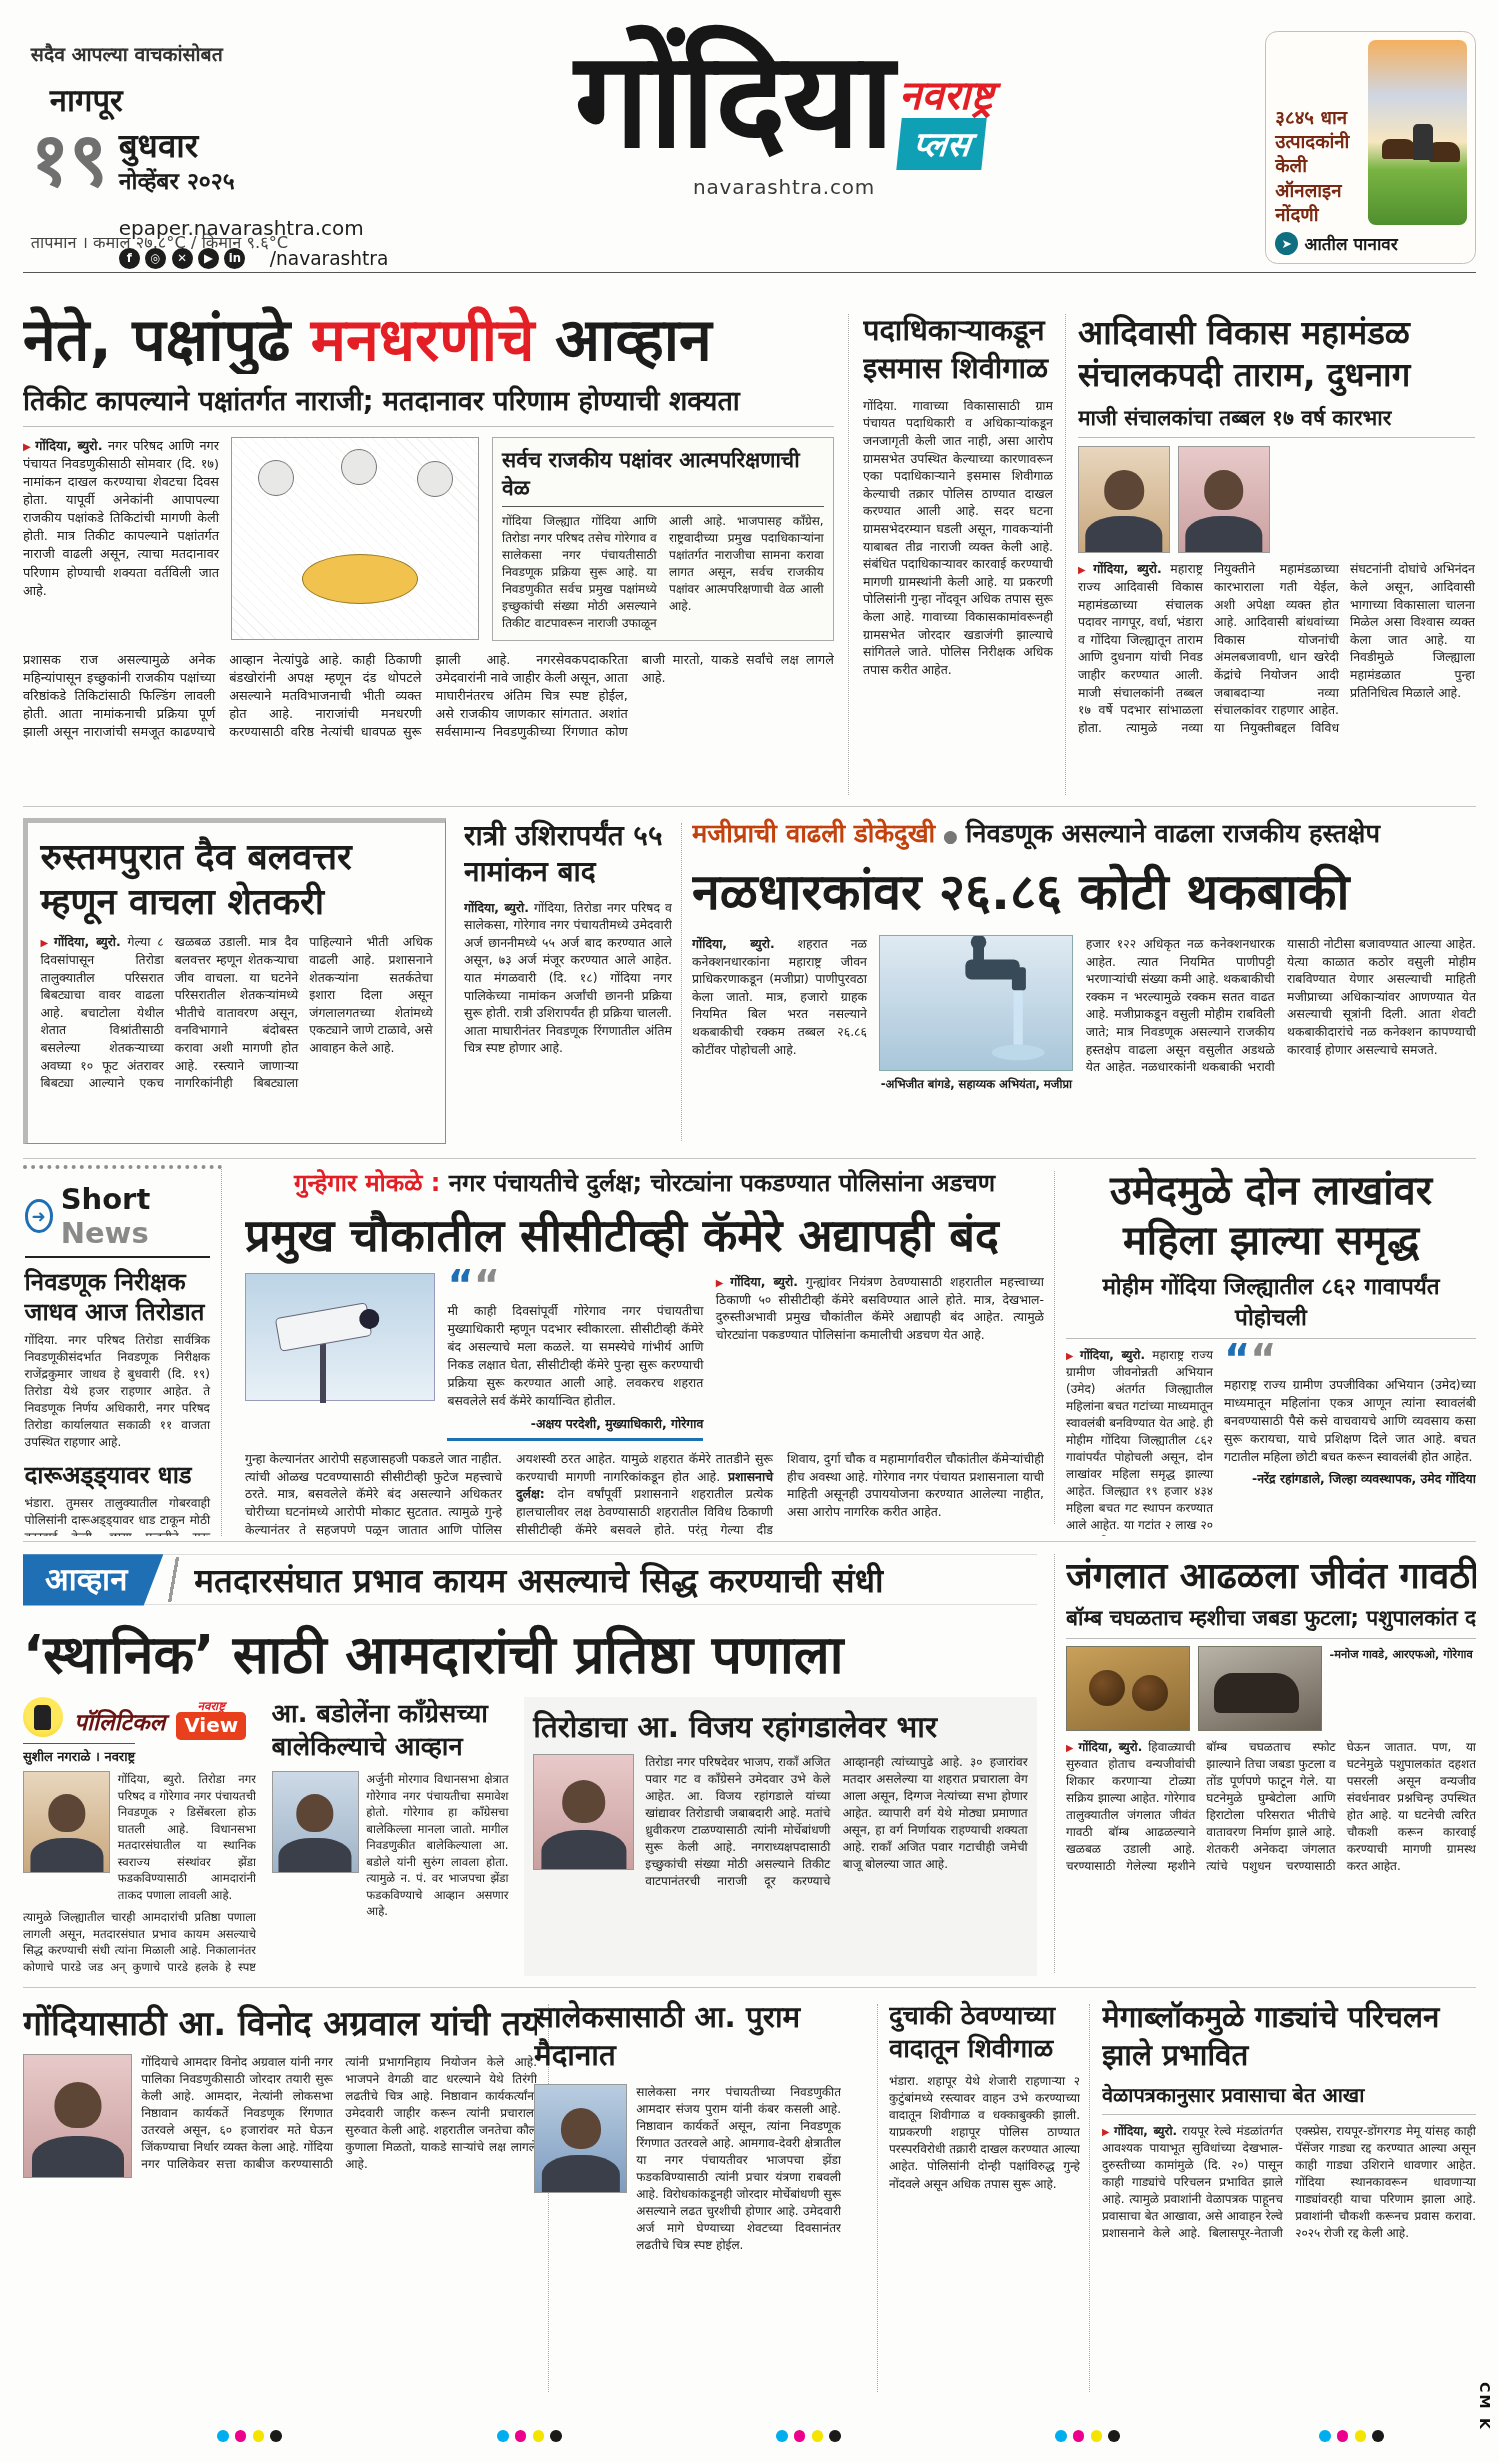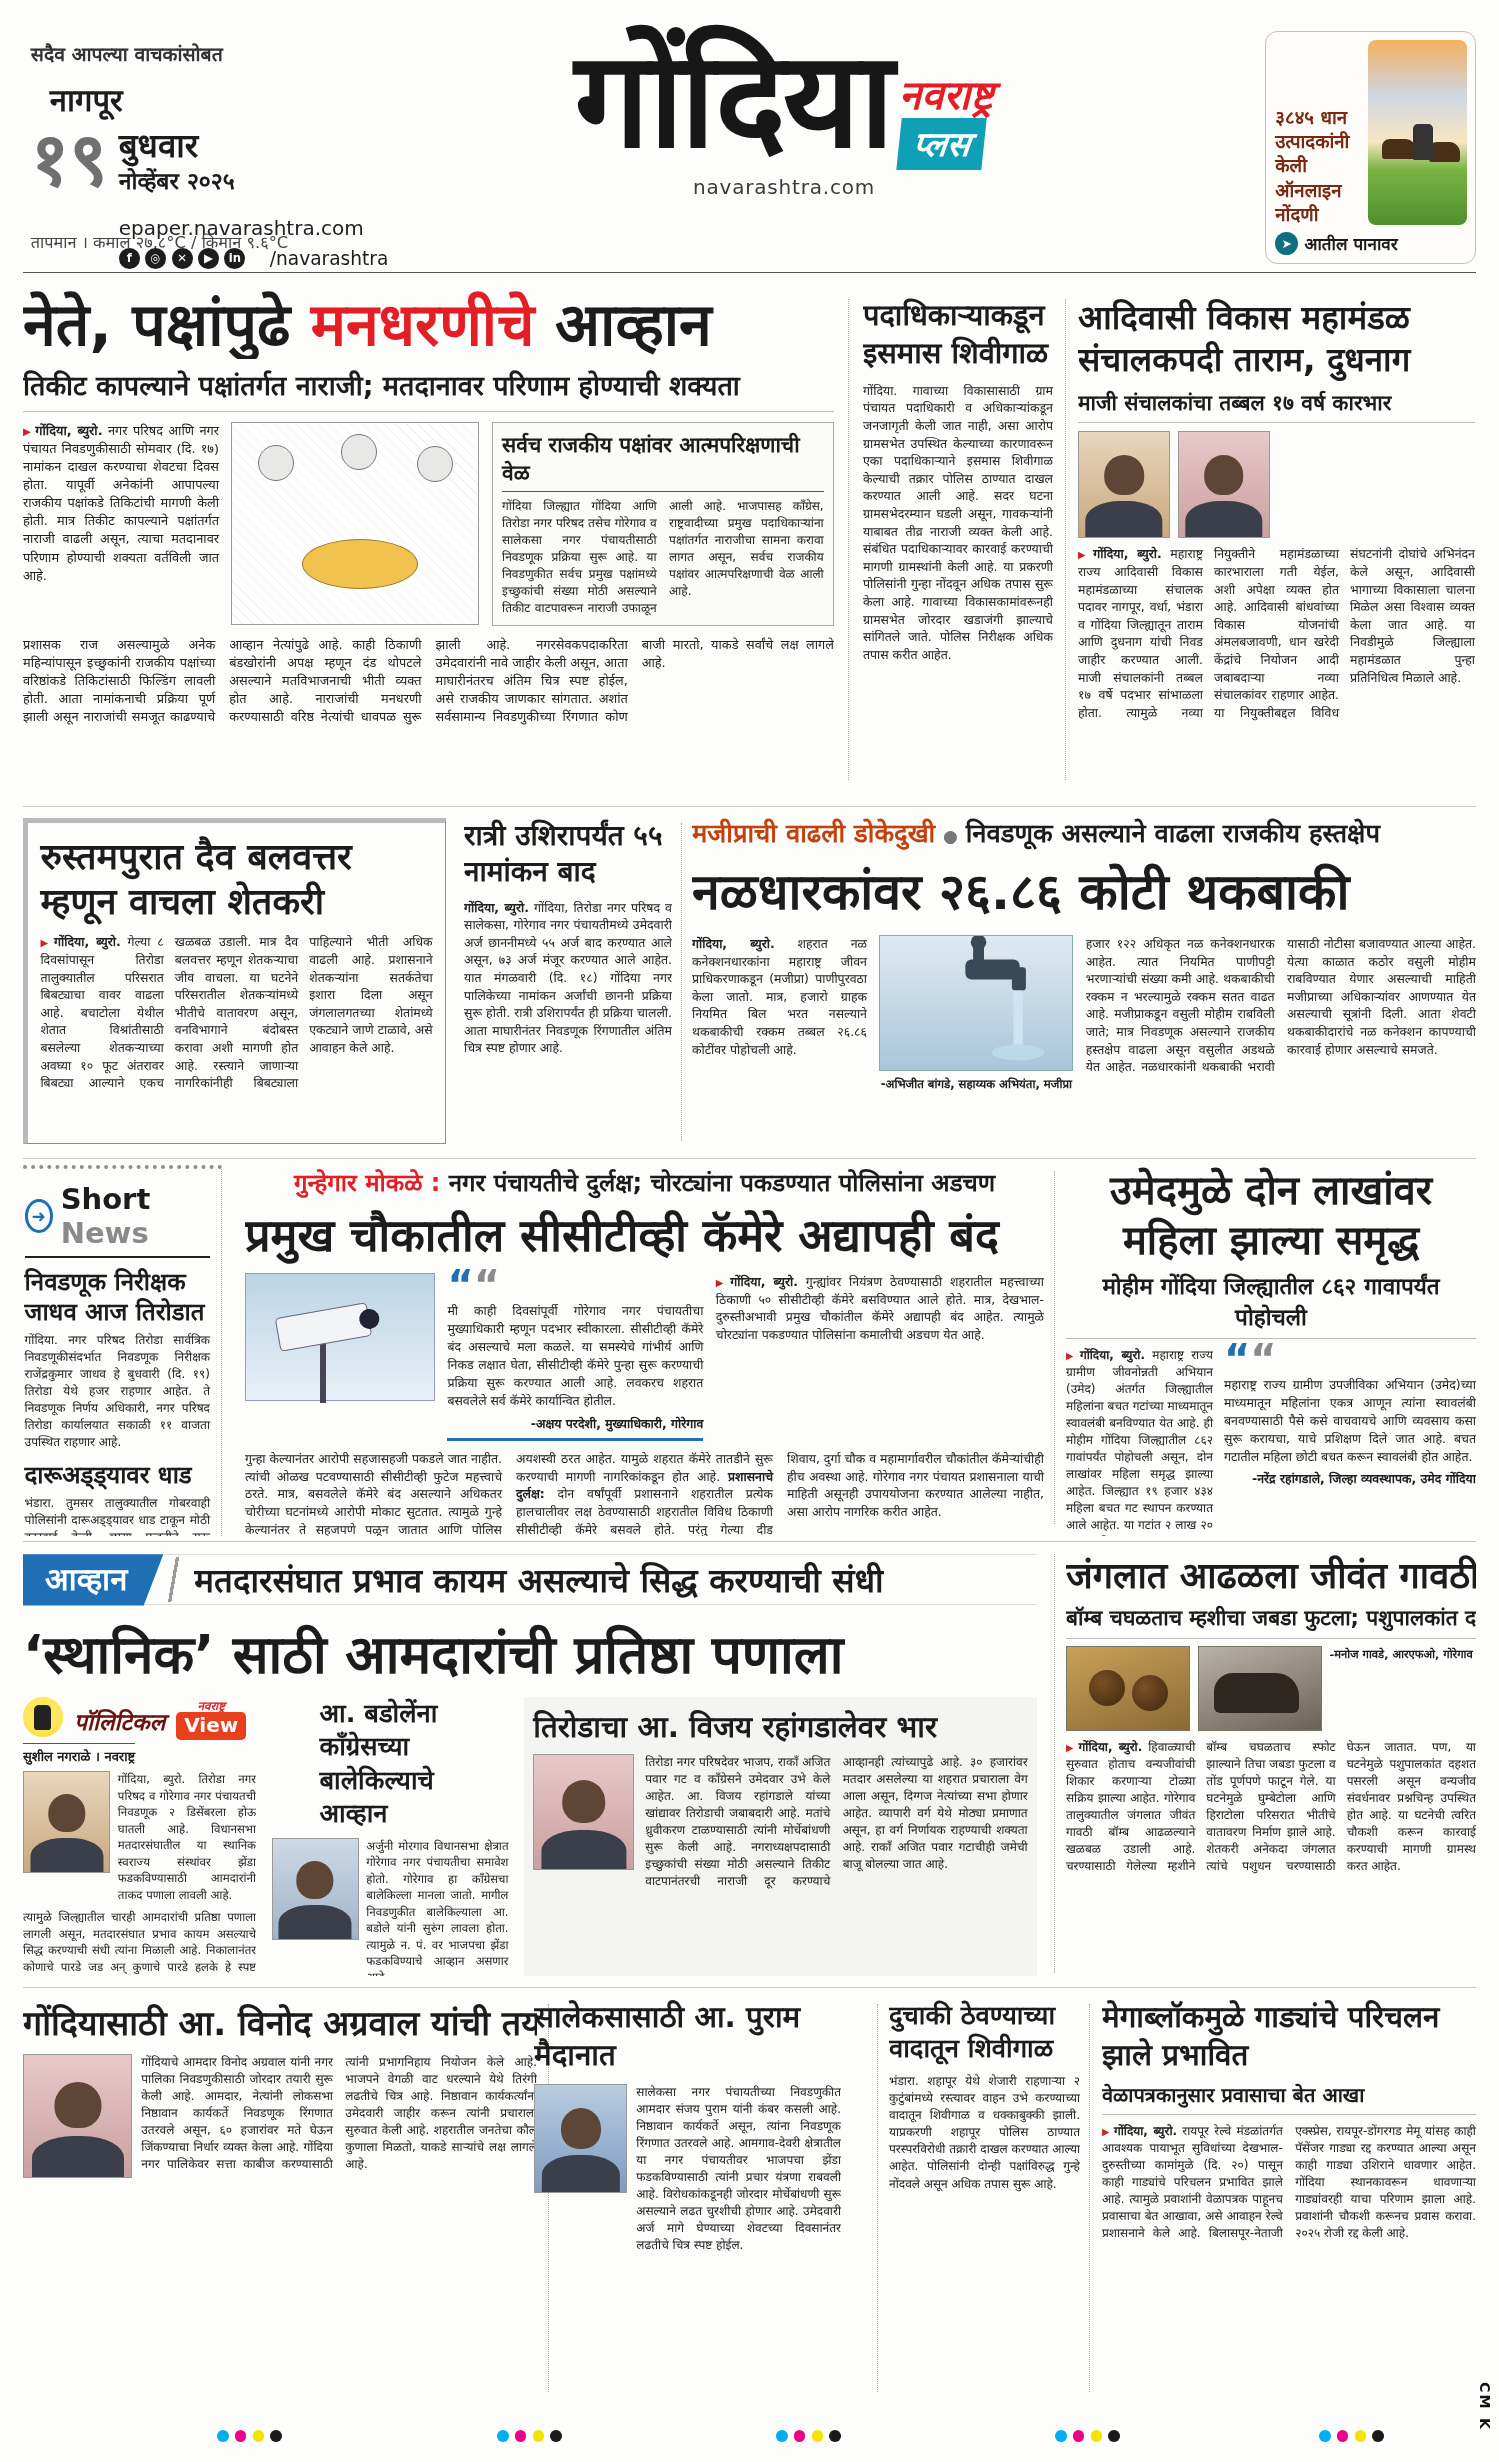--- a/index.html
+++ b/index.html
@@ -38,21 +38,21 @@
   .promo-img { position:absolute; right:7.8px; top:7.8px; width:99px; height:185px; border-radius:7.8px; overflow:hidden;
     background:linear-gradient(180deg,#f4b05f 0%,#cfd6e2 30%,#f7e6c0 55%,#79b443 70%,#4f8f2e 100%); }
   .promo-man { position:absolute; left:45px; top:84px; width:20px; height:36px; background:#333; border-radius:4.7px 4.7px 1.6px 1.6px; }
   .promo-bull { position:absolute; left:14px; top:99px; width:34px; height:20px; background:#4a2e18; border-radius:7.8px 11px 3.1px 3.1px; }
   .promo-bull2 { left:61px; top:102px; width:31px; }
   .promo-text { position:absolute; left:9.3px; top:74px; width:92px; font-size:18.6px; font-weight:800; color:#7a2a12; line-height:1.3; }
   .promo-link { position:absolute; left:9.3px; bottom:7.8px; display:flex; align-items:center; gap:6.2px; font-size:17px; font-weight:800; }
   .promo-ic { width:23px; height:23px; border-radius:50%; background:#0f6f80; color:#fff; display:flex; align-items:center; justify-content:center; font-size:12.4px; }
 
   
-  .band1 { top:283px; height:512px; }
+  .band1 { top:298px; height:512px; }
   .lead { position:absolute; left:0; top:7.8px; width:811px; height:501px; overflow:hidden; }
   .lead-hl { font-size:59px; font-weight:800; white-space:nowrap; overflow:hidden; line-height:1.15; }
   .lead-hl .red { color:#e31e24; }
   .lead-sub { font-size:27px; font-weight:700; margin-top:7.8px; padding-bottom:7.8px; border-bottom:0.8px solid #bdbdbd; white-space:nowrap; overflow:hidden; }
   .lead-row { display:flex; gap:12.4px; margin-top:9.3px; }
   .lead-c1 { width:196px; font-size:12.8px; }
   .cartoon { width:248px; height:203px; border:0.8px solid #9a9a9a; position:relative; background:
     repeating-linear-gradient(45deg,#fff 0 7px,#f3f3f1 7px 7.8px); flex-shrink:0; }
   .ct-head { position:absolute; width:36px; height:36px; border-radius:50%; background:#e8e8e6; border:1.6px solid #777; }
   .ct-table { position:absolute; left:70px; top:116px; width:116px; height:50px; border-radius:50%; background:#f2c24e; border:1.6px solid #9a7a20; }
@@ -141,21 +141,21 @@
   .pv-word { font-size:23px; font-weight:800; color:#6b1212; font-style:italic; }
   .pv-stack { text-align:center; }
   .pv-brand { font-size:11.6px; font-weight:800; color:#e31e24; font-style:italic; }
   .pv-view { background:#e8401c; color:#fff; font-size:20px; font-weight:800; padding:0.8px 7.8px 3.1px; border-radius:4.7px; }
   .pv-byline { font-size:13px; font-weight:700; margin-top:6.2px; border-top:0.8px solid #c22; display:inline-block; padding-top:3.1px; }
   .pv-row { display:flex; gap:7.8px; margin-top:6.2px; }
   .pv-photo { width:87px; height:102px; flex-shrink:0; }
   .pv-text { font-size:11.6px; }
   .pv-more { margin-top:6.2px; font-size:11.6px; height:71px; overflow:hidden; }
   .badole { width:237px; overflow:hidden; }
-  .badole-title { font-size:25.6px; font-weight:800; line-height:1.3;margin-left:48px; }
+  .badole-title { font-size:25.6px; font-weight:800; line-height:1.3; }
   .badole-row { display:flex; gap:7.8px; margin-top:7.8px; }
   .tirodac { flex:1; background:#f4f4f2; padding:7.8px 9.3px; overflow:hidden; }
   .tiroda-title { font-size:29.5px; font-weight:800; margin-bottom:7.8px; }
   .tiroda-body { font-size:12px; column-count:2; column-gap:12.4px; height:194px; overflow:hidden; }
   .col-bomb { position:absolute; left:1043px; top:7.8px; width:410px; height:427px; overflow:hidden; }
   .bomb-title { font-size:36px; font-weight:800; white-space:nowrap; overflow:hidden; }
   .bomb-sub { font-size:21px; font-weight:700; margin-top:4.7px; padding-bottom:6.2px; border-bottom:0.8px solid #bbb; white-space:nowrap; overflow:hidden; }
   .bomb-figs { display:flex; gap:7.8px; margin-top:7.8px; }
   .bombimg { width:124px; height:85px; background:linear-gradient(160deg,#caa05a,#8a6a34); border:0.8px solid #776; position:relative; }
   .bombball { position:absolute; width:36px; height:36px; border-radius:50%; background:radial-gradient(circle at 35% 35%, #7a4f24, #3e2810); }

